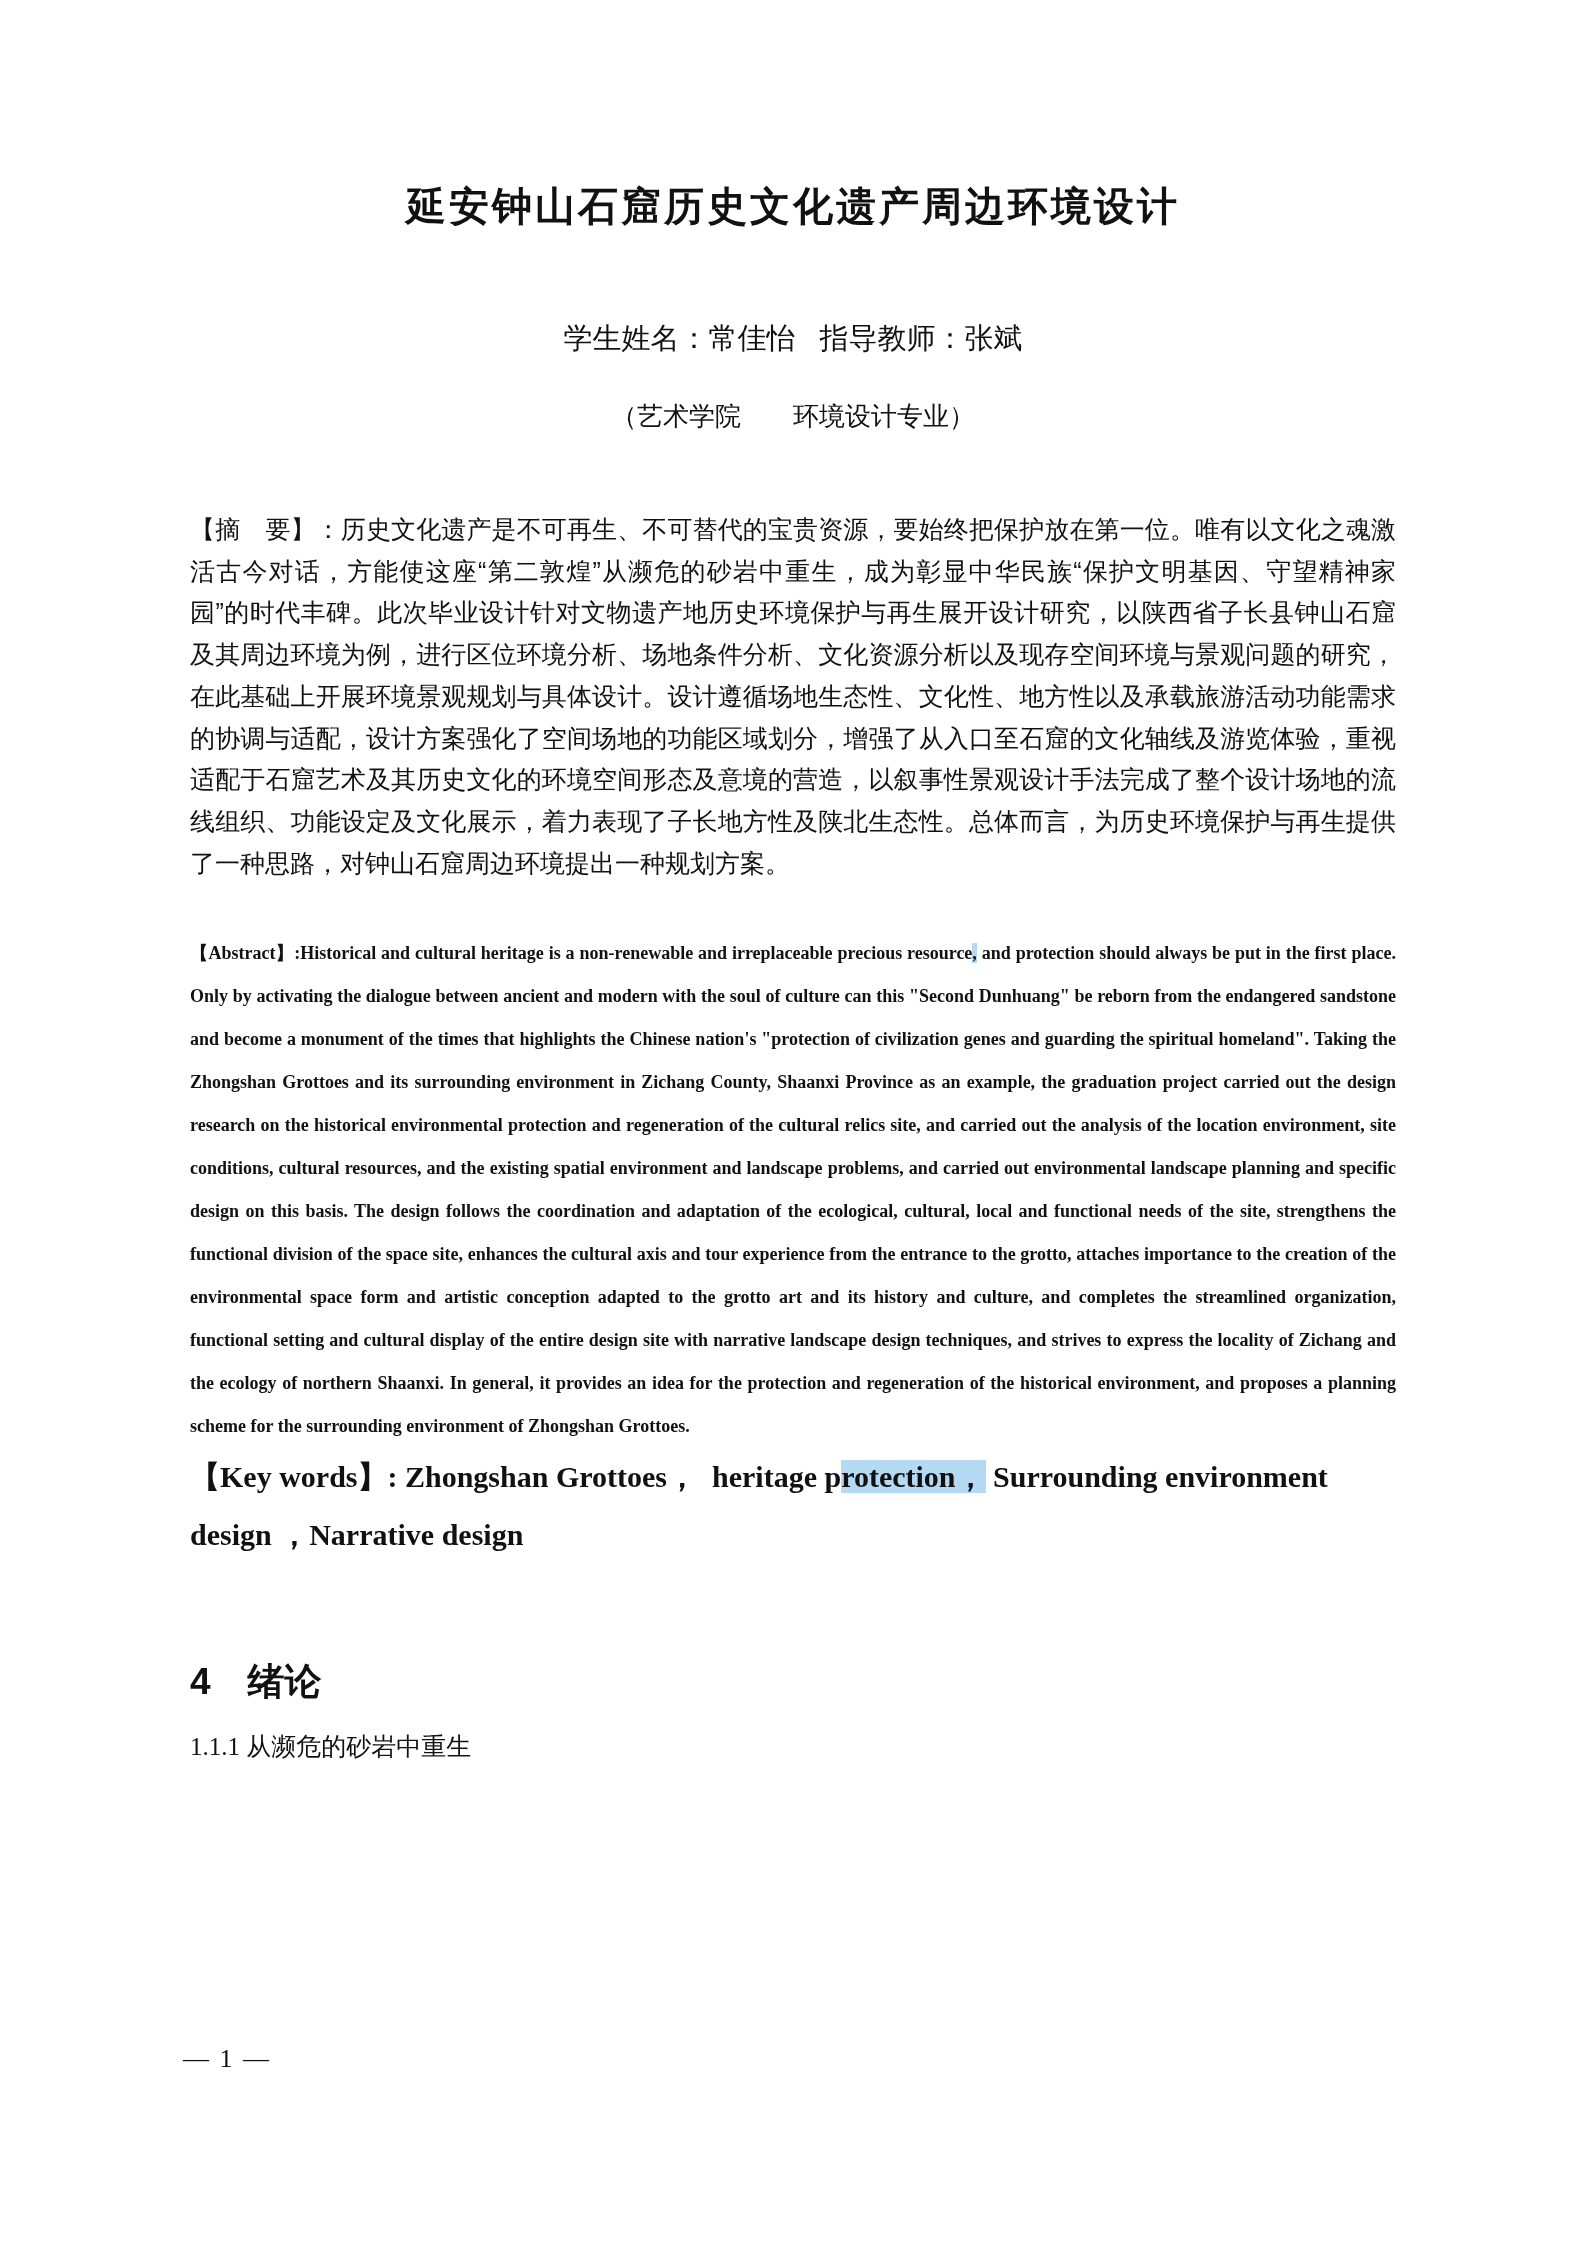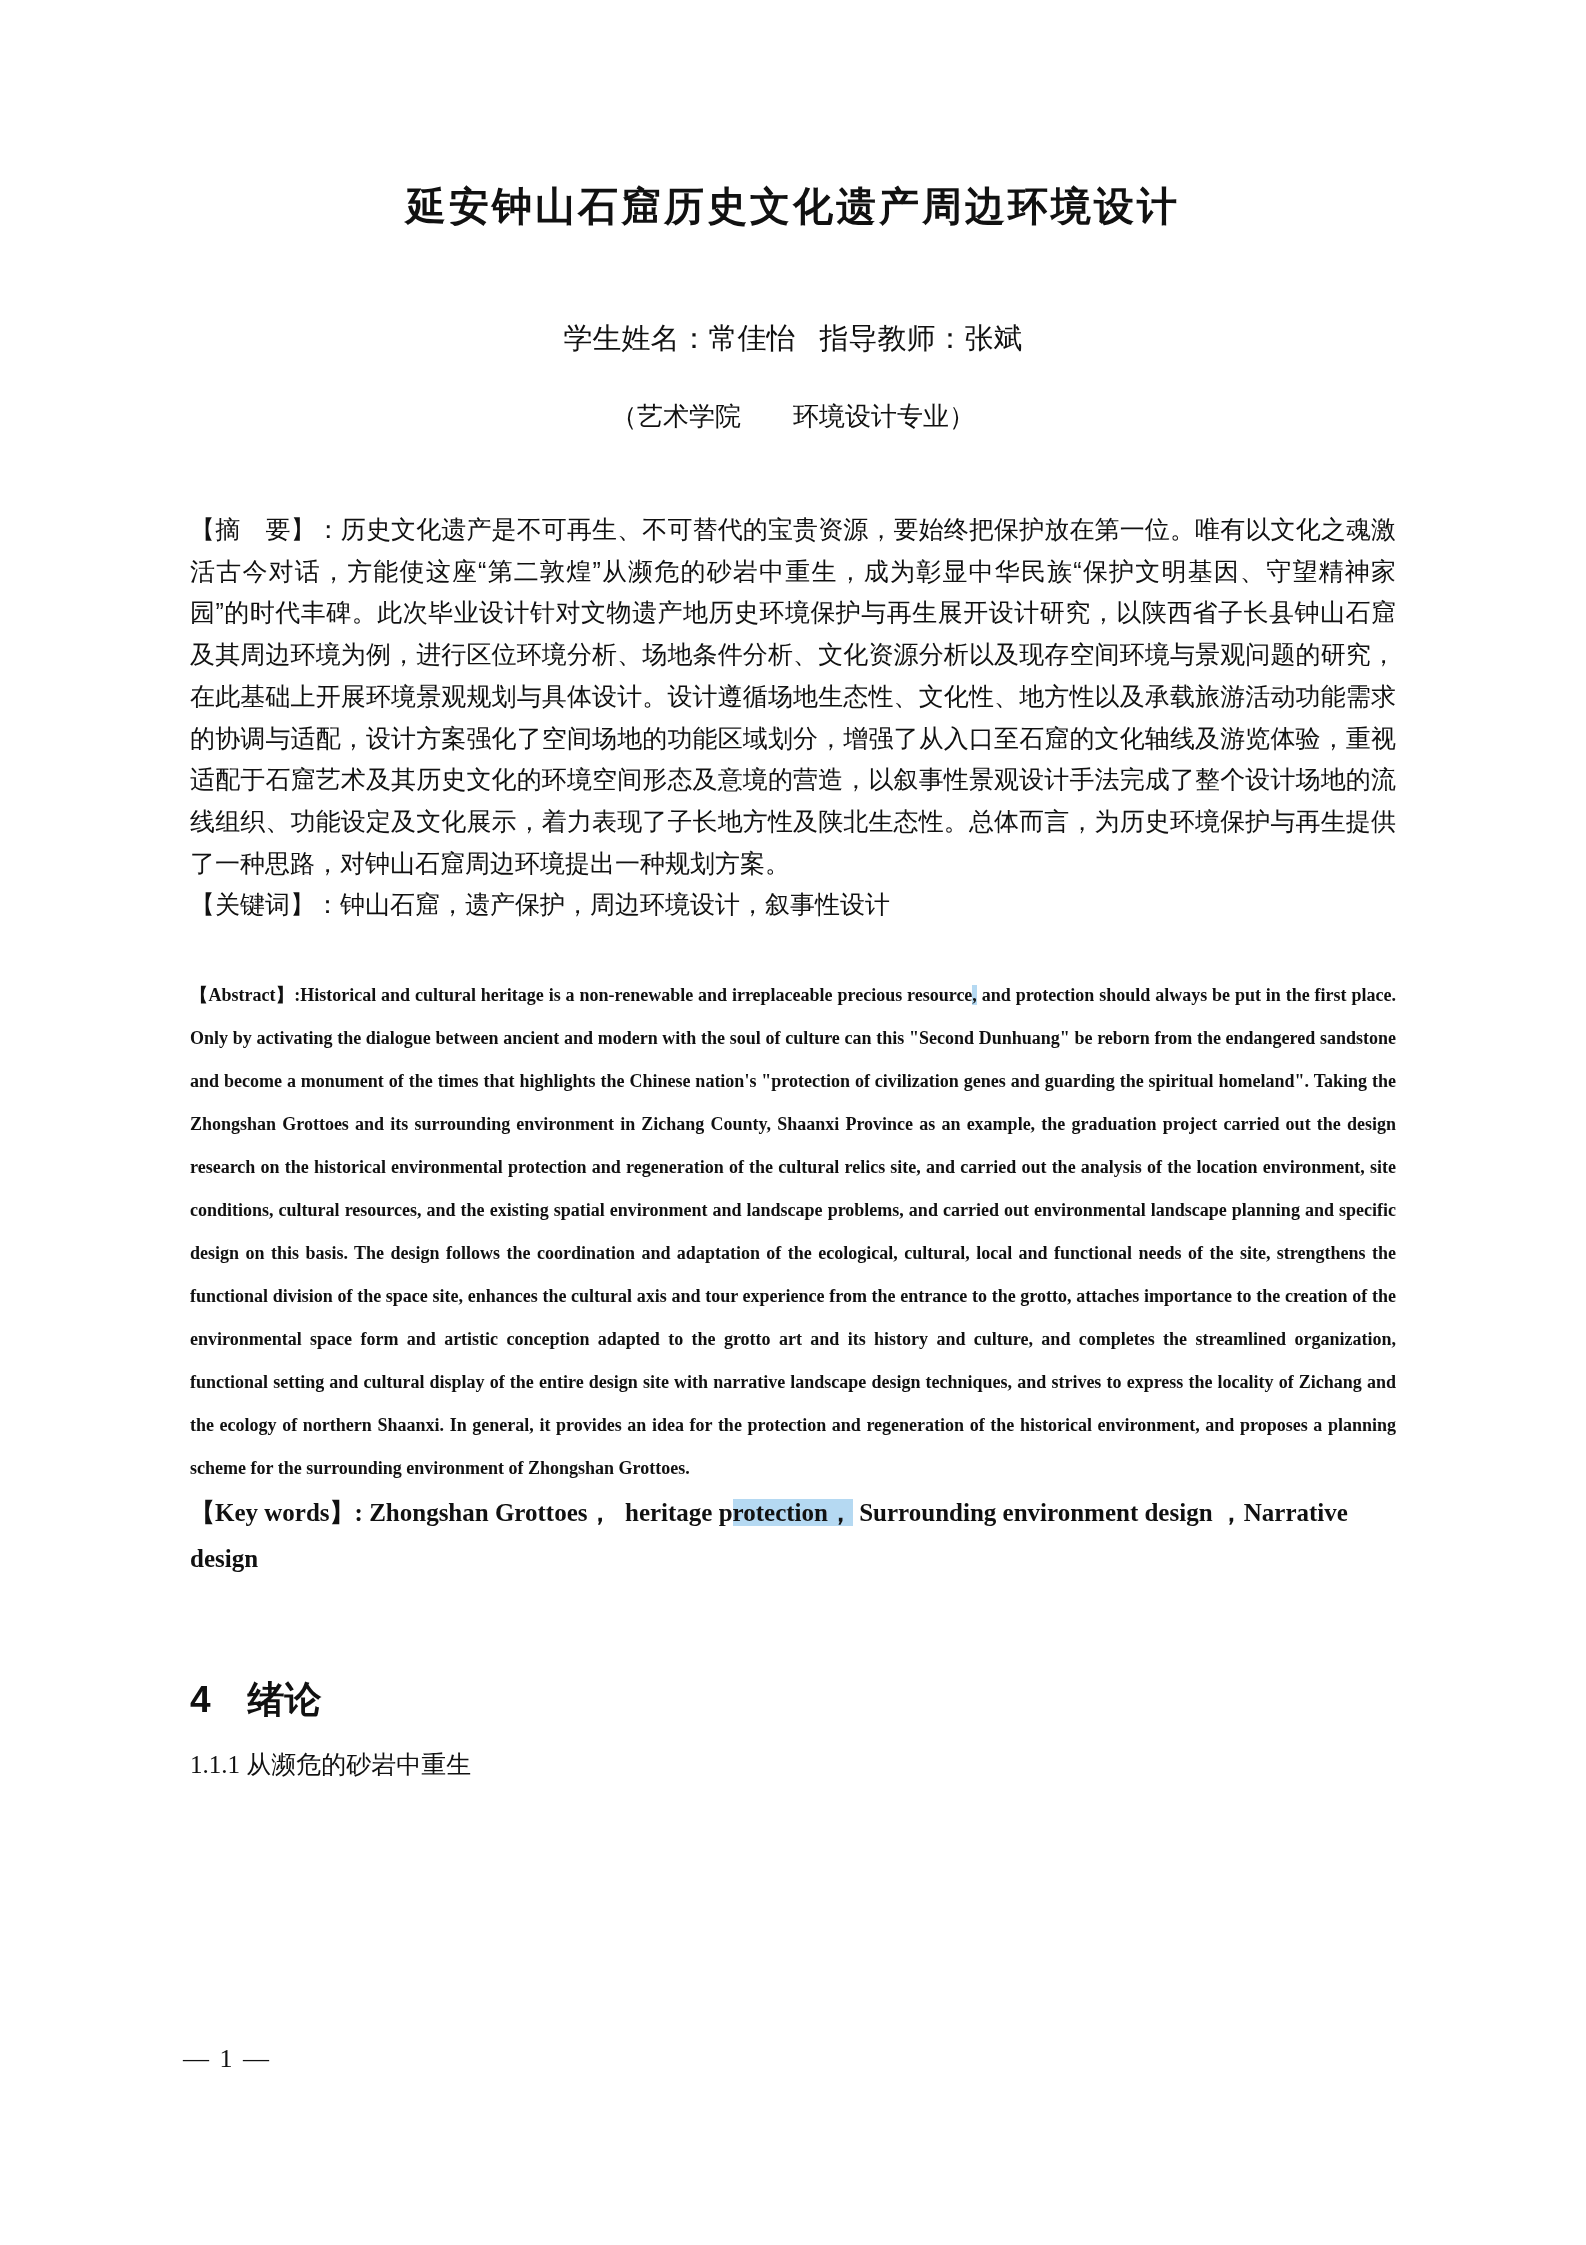--- a/index.html
+++ b/index.html
@@ -60,22 +60,22 @@
     margin-top: 48px;
     font-family: "Liberation Serif", serif;
     font-weight: bold;
     font-size: 18px;
     line-height: 43px;
     text-align: justify;
   }
   .kw-en {
     font-family: "Liberation Serif", serif;
     font-weight: bold;
-    font-size: 25px;
-    line-height: 46px;
+    font-size: 30px;
+    line-height: 58px;
     white-space: pre-wrap;
   }
   .hl {
     background: #b5d9f2;
   }
   .h-chapter {
     margin-top: 97px;
     font-size: 37px;
     line-height: 42px;
     font-weight: bold;
@@ -114,21 +114,20 @@
 
   <div class="byline">
     <span>学生姓名：常佳怡</span>
     <span>指导教师：张斌</span>
   </div>
 
   <div class="affiliation">（艺术学院　　环境设计专业）</div>
 
   <p class="abs-zh"><span>【摘　要】：</span><span>历史文化遗产是不可再生、不可替代的宝贵资源，要始终把保护放在第一位。唯有以文化之魂激活古今对话，方能使这座“第二敦煌”从濒危的砂岩中重生，成为彰显中华民族“保护文明基因、守望精神家园”的时代丰碑。此次毕业设计针对文物遗产地历史环境保护与再生展开设计研究，以陕西省子长县钟山石窟及其周边环境为例，进行区位环境分析、场地条件分析、文化资源分析以及现存空间环境与景观问题的研究，在此基础上开展环境景观规划与具体设计。设计遵循场地生态性、文化性、地方性以及承载旅游活动功能需求的协调与适配，设计方案强化了空间场地的功能区域划分，增强了从入口至石窟的文化轴线及游览体验，重视适配于石窟艺术及其历史文化的环境空间形态及意境的营造，以叙事性景观设计手法完成了整个设计场地的流线组织、功能设定及文化展示，着力表现了子长地方性及陕北生态性。总体而言，为历史环境保护与再生提供了一种思路，对钟山石窟周边环境提出一种规划方案。</span></p>
 
-  <p class="kw-zh"><span>【关键词】：</span><span>钟山石窟，遗产保护，周边环境设计，叙事性设计</span></p>
 
   <p class="abs-en"><span>【Abstract】</span><span>:</span><span>Historical and cultural heritage is a non-renewable and irreplaceable precious resource</span><span class="hl">,</span><span> and protection should always be put in the first place. Only by activating the dialogue between ancient and modern with the soul of culture can this "Second Dunhuang" be reborn from the endangered sandstone and become a monument of the times that highlights the Chinese nation's "protection of civilization genes and guarding the spiritual homeland". Taking the Zhongshan Grottoes and its surrounding environment in Zichang County, Shaanxi Province as an example, the graduation project carried out the design research on the historical environmental protection and regeneration of the cultural relics site, and carried out the analysis of the location environment, site conditions, cultural resources, and the existing spatial environment and landscape problems, and carried out environmental landscape planning and specific design on this basis. The design follows the coordination and adaptation of the ecological, cultural, local and functional needs of the site, strengthens the functional division of the space site, enhances the cultural axis and tour experience from the entrance to the grotto, attaches importance to the creation of the environmental space form and artistic conception adapted to the grotto art and its history and culture, and completes the streamlined organization, functional setting and cultural display of the entire design site with narrative landscape design techniques, and strives to express the locality of Zichang and the ecology of northern Shaanxi. In general, it provides an idea for the protection and regeneration of the historical environment, and proposes a planning scheme for the surrounding environment of Zhongshan Grottoes.</span></p>
 
   <p class="kw-en"><span>【Key words】: </span><span>Zhongshan Grottoes，  heritage p</span><span class="hl">rotection，</span><span> Surrounding environment design ，Narrative design</span></p>
 
   <h2 class="h-chapter">4　绪论</h2>
 
 
   <h4 class="h-subsection">1.1.1 从濒危的砂岩中重生</h4>
 

